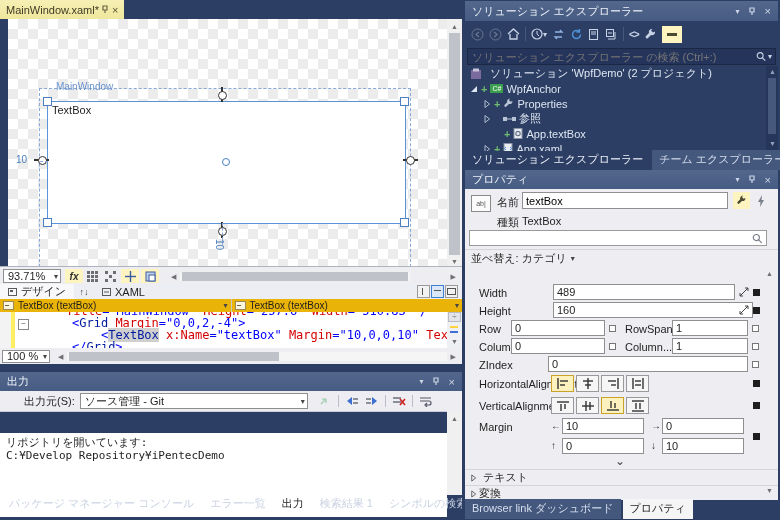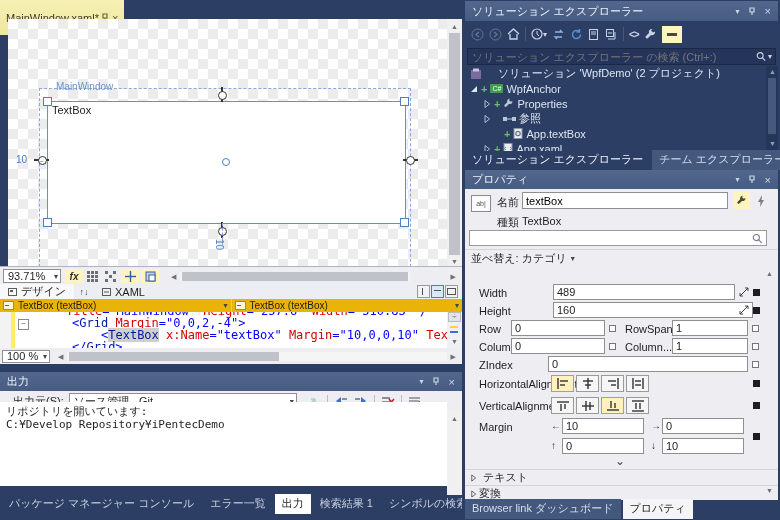--- a/index.html
+++ b/index.html
@@ -40,21 +40,21 @@
   .seprow{border-top:1px solid #d4d4da}
   input{font-family:inherit;font-size:11px;border:none;outline:none;padding:0;background:transparent;width:100%}
   svg{display:block}
 </style>
 </head>
 <body>
 
 <div id="root">
 
   <div class="abs" style="left:0;top:0;width:462px;height:19px">
-    <div class="abs flex" style="left:0;top:0;height:19px;padding:8px 6px;background:linear-gradient(#f6f0b4,#efe79d);color:#3e3a26;gap:2px">
+    <div class="abs flex" style="left:0;top:0;height:19px;padding:0 6px;background:linear-gradient(#f6f0b4,#efe79d);color:#3e3a26;gap:2px">
       <span>MainWindow.xaml*</span>
       <svg width="9" height="9" viewBox="0 0 9 9">
         <g stroke="#6b6447" stroke-width="1.2" fill="none">
             <path d="M2 1 h4 v4 h-4 z"></path>
             <path d="M4 5 v3"></path>
           </g>
       </svg>
       <span style="font-size:11px;color:#5a543a">×</span>
     </div>
   </div>
@@ -236,21 +236,21 @@
       <svg width="9" height="9" viewBox="0 0 9 9">
           <g stroke="#cdd6e6" stroke-width="1.2" fill="none">
             <path d="M2 1 h4 v4 h-4 z"></path>
             <path d="M4 5 v3"></path>
           </g>
         </svg>
       <span>×</span>
     </span>
   </div>
   <div class="abs ltbar flex" style="left:0;top:391px;width:462px;height:20px;border-bottom:1px solid #c9cdd9">
-    <span style="margin-left:13px">出力元(S):</span>
+    <span style="margin-left:24px">出力元(S):</span>
     <div class="combo" style="width:228px;height:16px;margin-left:5px">
       <span>ソース管理 - Git</span>
       <span class="dd">▾</span>
     </div>
     <svg width="14" height="12" viewBox="0 0 14 12" style="margin-left:10px;opacity:.4">
         <path d="M3 9 L8 4 M8 4 h-4 M8 4 v4" stroke="#4a6" stroke-width="1.5" fill="none"></path>
       </svg>
     <div style="width:1px;height:12px;background:#b9bdc9;margin:0 6px"></div>
     <svg width="14" height="12" viewBox="0 0 14 12">
         <path d="M7 2 L2 6 L7 10 z" fill="#3d6fd0"></path>
@@ -266,21 +266,21 @@
     <svg width="14" height="12" viewBox="0 0 14 12">
         <rect x="1" y="2" width="8" height="2" fill="#8a8f9a"></rect>
         <rect x="1" y="6" width="8" height="2" fill="#8a8f9a"></rect>
         <path d="M8 4 L13 10 M13 4 L8 10" stroke="#c22" stroke-width="1.6"></path>
       </svg>
     <div style="width:1px;height:12px;background:#b9bdc9;margin:0 6px"></div>
     <svg width="14" height="12" viewBox="0 0 14 12">
         <path d="M1 3 h11 M1 6 h9 a2 2 0 0 1 0 4 h-3 M8 8 l-2 2 l2 2" stroke="#556" stroke-width="1.2" fill="none"></path>
       </svg>
   </div>
-  <div class="abs mono" style="left:0;top:402px;width:447px;height:84px;background:#fff;font-size:11px;line-height:13px;padding:3px 0 0 6px;box-sizing:border-box;color:#1e1e1e">
+  <div class="abs mono" style="left:0;top:433px;width:447px;height:84px;background:#fff;font-size:11px;line-height:13px;padding:3px 0 0 6px;box-sizing:border-box;color:#1e1e1e">
     <div>リポジトリを開いています:</div>
     <div>C:¥Develop Repository¥iPentecDemo</div>
   </div>
   <div class="abs scrtrack" style="left:447px;top:411px;width:15px;height:84px">
     <div class="abs sarr" style="left:4px;top:4px">▲</div>
   </div>
 
   <div class="abs flex" style="left:0;top:495px;width:462px;height:18px;gap:2px;padding-left:2px">
     <div class="ptab">パッケージ マネージャー コンソール</div>
     <div class="ptab">エラー一覧</div>
@@ -350,21 +350,21 @@
   <div class="abs flex" style="left:467px;top:48px;width:309px;height:17px;background:#24345a;border:1px solid #1a2745;box-sizing:border-box">
     <input style="color: rgb(159, 171, 194); padding-left: 4px;" placeholder="ソリューション エクスプローラー の検索 (Ctrl+:)">
     <svg width="11" height="11" viewBox="0 0 11 11" style="margin-right:2px">
         <circle cx="4.5" cy="4.5" r="3.2" fill="none" stroke="#c8d3e8" stroke-width="1.2"></circle>
         <line x1="7" y1="7" x2="10" y2="10" stroke="#c8d3e8" stroke-width="1.2"></line>
       </svg>
     <span style="font-size:8px;color:#c8d3e8;margin-right:3px">▾</span>
   </div>
 
   <div class="abs darktree" style="left:465px;top:66px;width:300px;height:85px;overflow:hidden">
-    <div class="flex" style="height:15px;gap:16px;padding-left:5px">
+    <div class="flex" style="height:15px;gap:8px;padding-left:5px">
       <svg width="12" height="12" viewBox="0 0 12 12">
           <rect x="1" y="2" width="10" height="9" fill="#7b6a9e"></rect>
           <rect x="3" y="0.5" width="6" height="3" fill="#c9c2dc"></rect>
         </svg>
       <span class="treelabel">ソリューション 'WpfDemo' (2 プロジェクト)</span>
     </div>
     <div class="flex" style="height:15px;gap:3px;padding-left:5px">
       <svg width="8" height="8" viewBox="0 0 8 8">
           <path d="M7 1 v6 h-6 z" fill="#dde5f1"></path>
         </svg>

